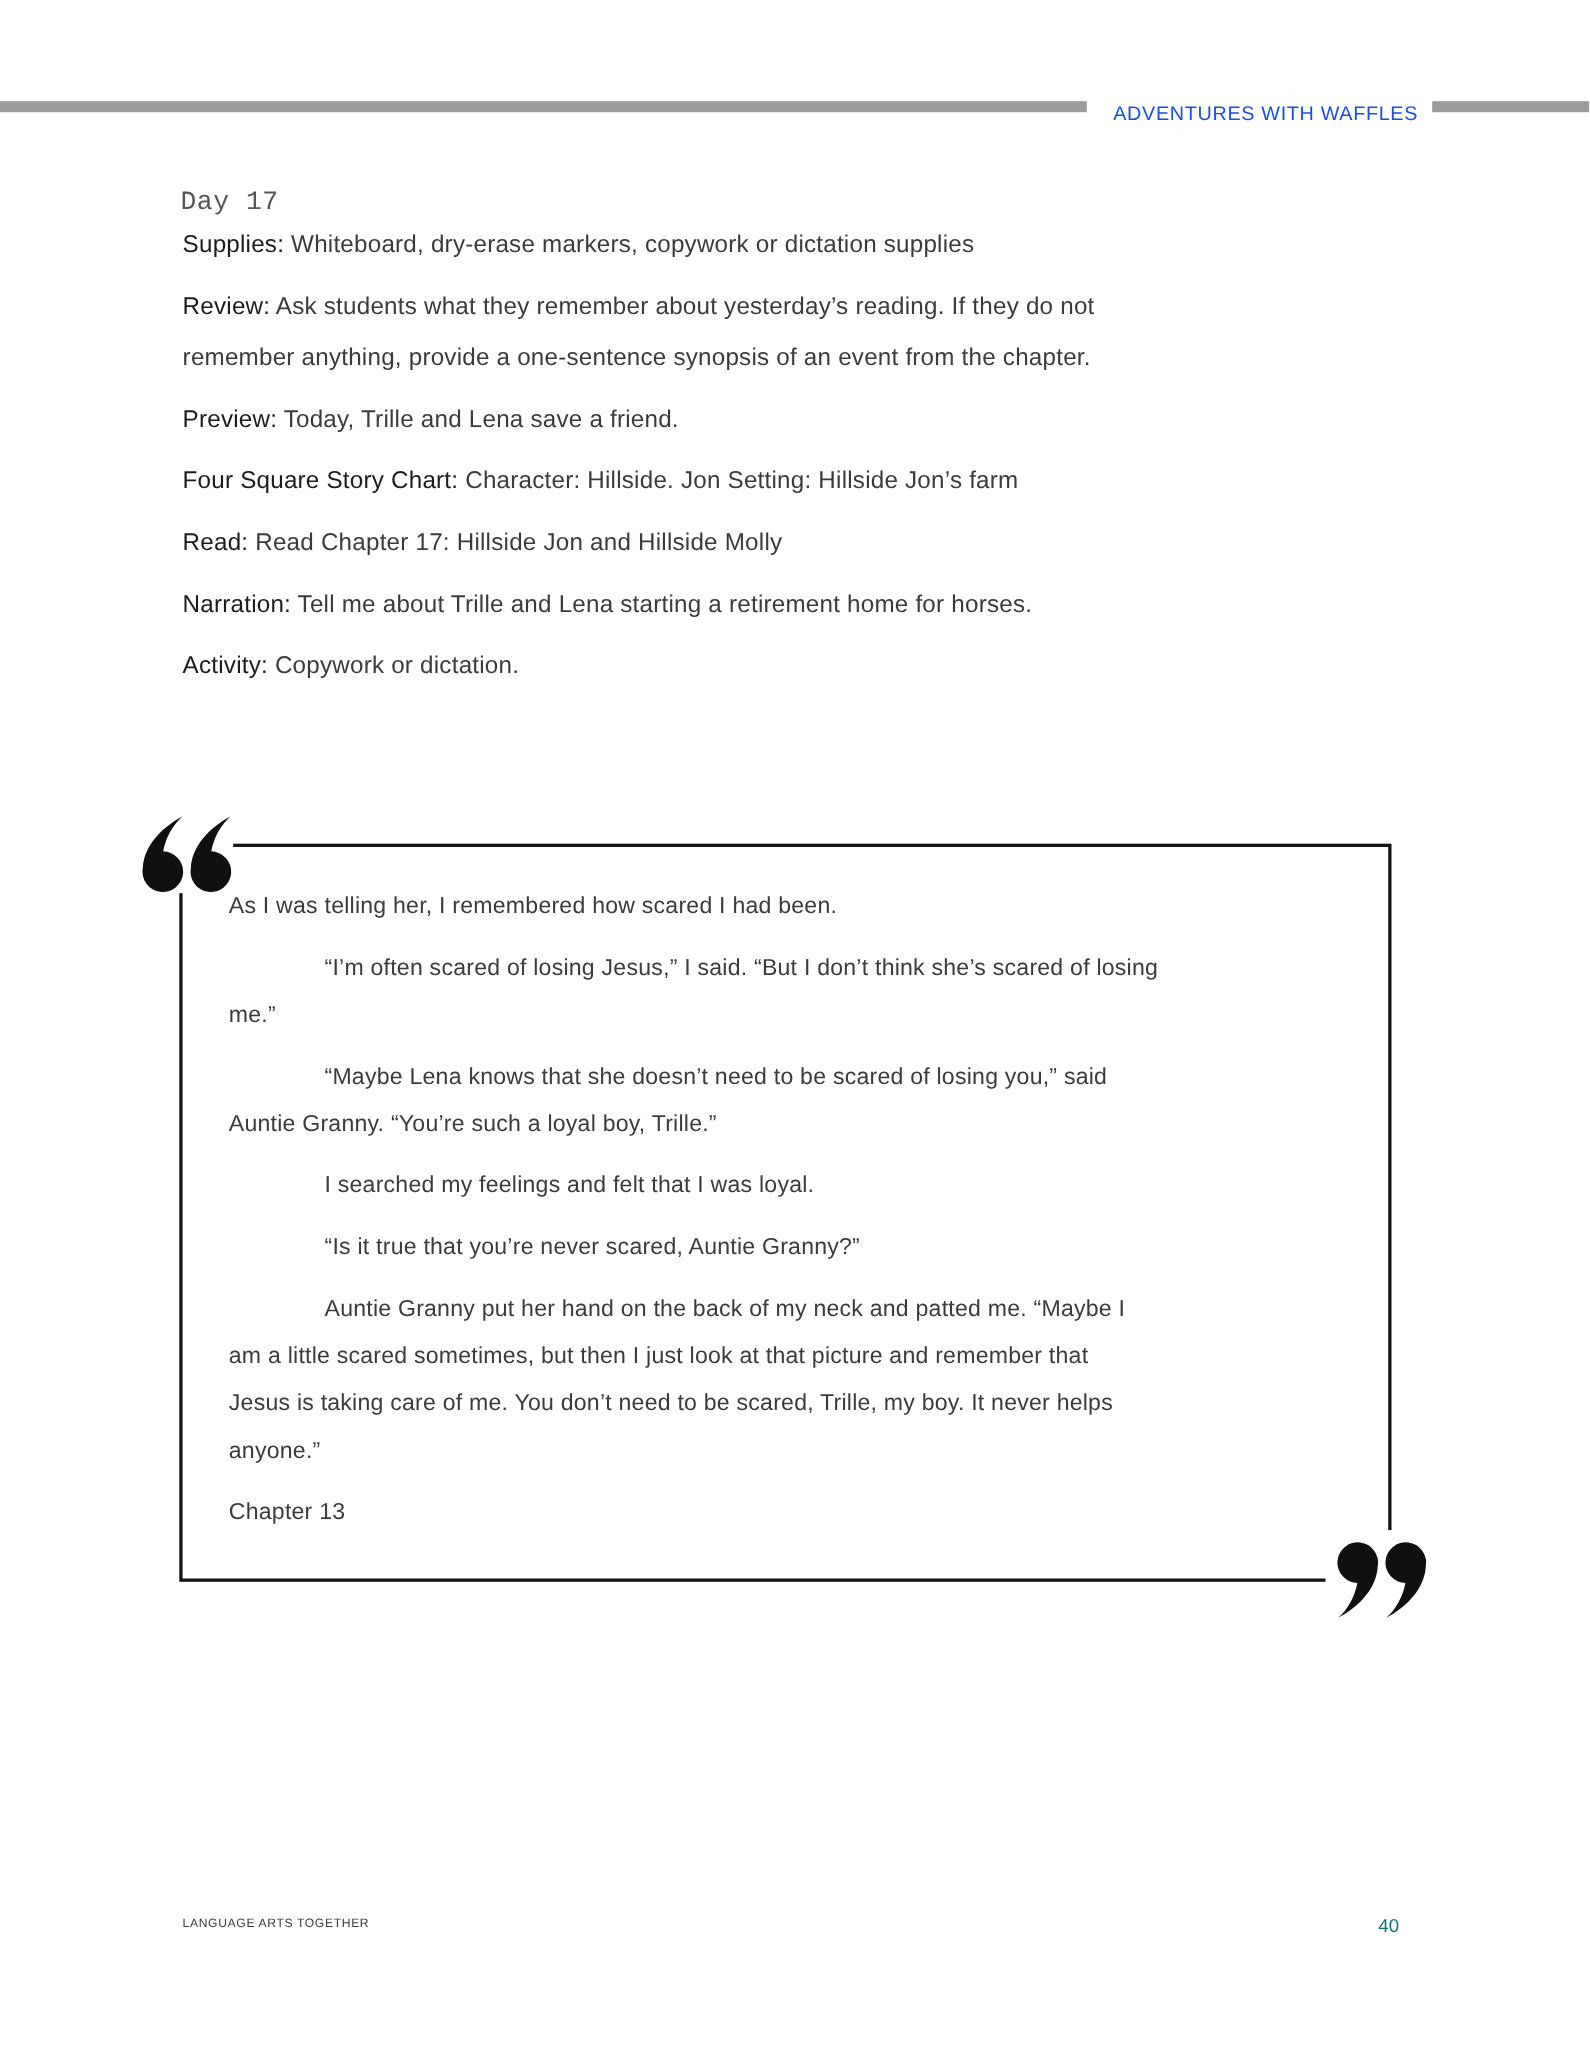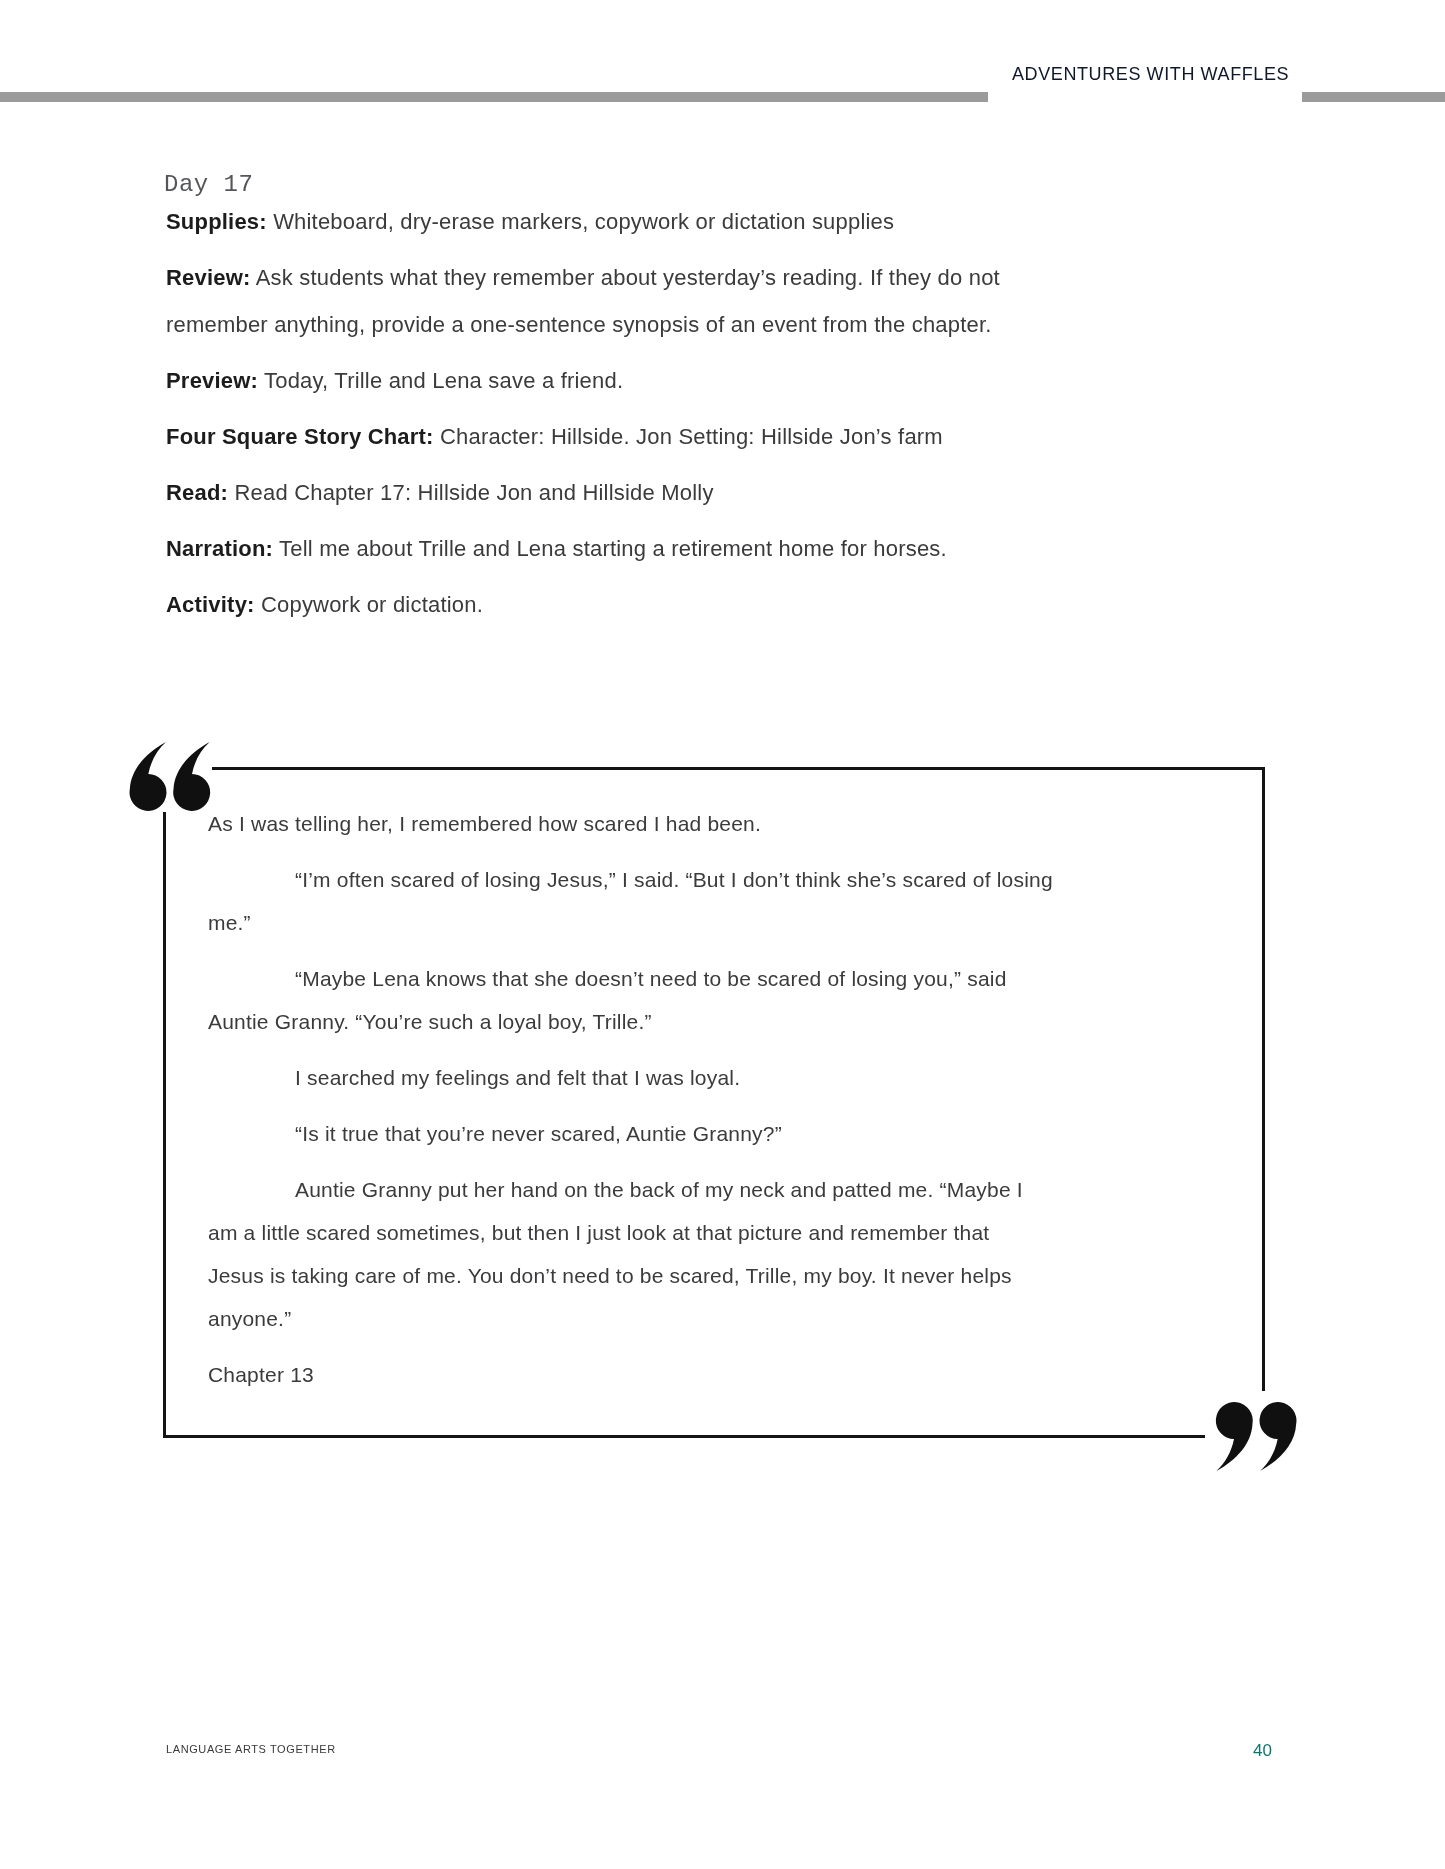--- a/index.html
+++ b/index.html
@@ -10,36 +10,36 @@
     background: #ffffff;
     font-family: "Liberation Sans", "DejaVu Sans", sans-serif;
     color: #3b3b3d;
     overflow: hidden;
   }
   
   .rule { position: absolute; top: 92px; height: 10px; background: #9b9b9b; }
   .rule-left  { left: 0; width: 988px; }
   .rule-right { left: 1302px; width: 143px; }
   .header-title {
-    position: absolute; top: 64px; left: 1012px; width: 268px;
+    position: absolute; top: 93px; left: 1012px; width: 268px;
     font-size: 18px; line-height: 20px; letter-spacing: 0.6px;
-    color: #0f172a; white-space: nowrap;
+    color: #1d4ed8; white-space: nowrap;
   }
   
   .day-title {
     position: absolute; top: 167px; left: 164px;
     font-size: 24px; line-height: 36px; letter-spacing: 0.5px;
     color: #55565a; font-weight: 400; font-family: Liberation Mono, monospace;
   }
   .lesson {
     position: absolute; top: 198px; left: 166px; width: 1055px;
     font-size: 22px; line-height: 47px; letter-spacing: 0.2px;
   }
   .lesson p { margin: 0 0 9px 0; white-space: pre-line; }
-  .lesson b { font-weight: 700; color: #1c1c1c; }
+  .lesson b { font-weight: 400; color: #1c1c1c; }
   
   .quote-box {
     position: absolute; left: 163px; top: 767px;
     width: 1102px; height: 671px;
     border: 3px solid #141414; box-sizing: border-box;
     background: #ffffff;
   }
   .quote-text {
     position: absolute; left: 208px; top: 802px; width: 1030px;
     font-size: 21px; line-height: 43px; letter-spacing: 0.2px;

